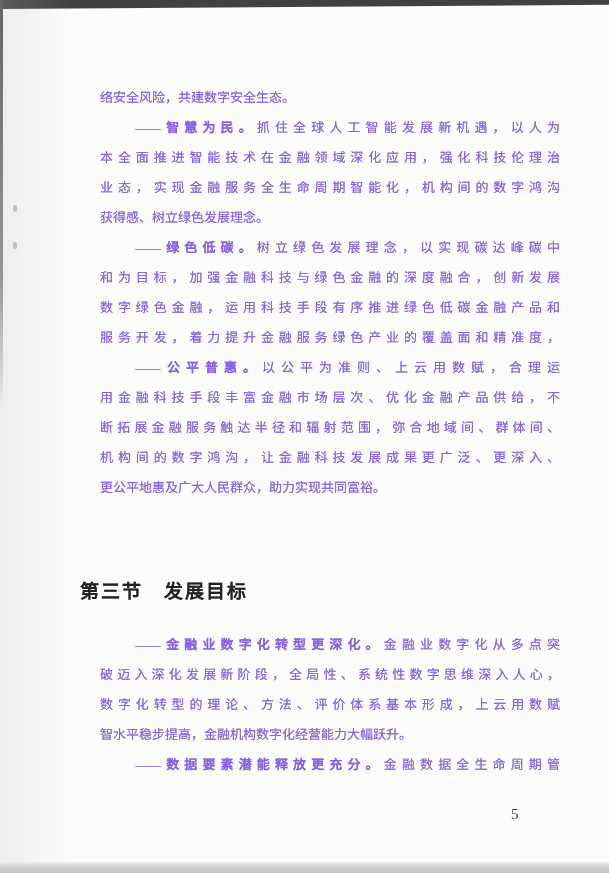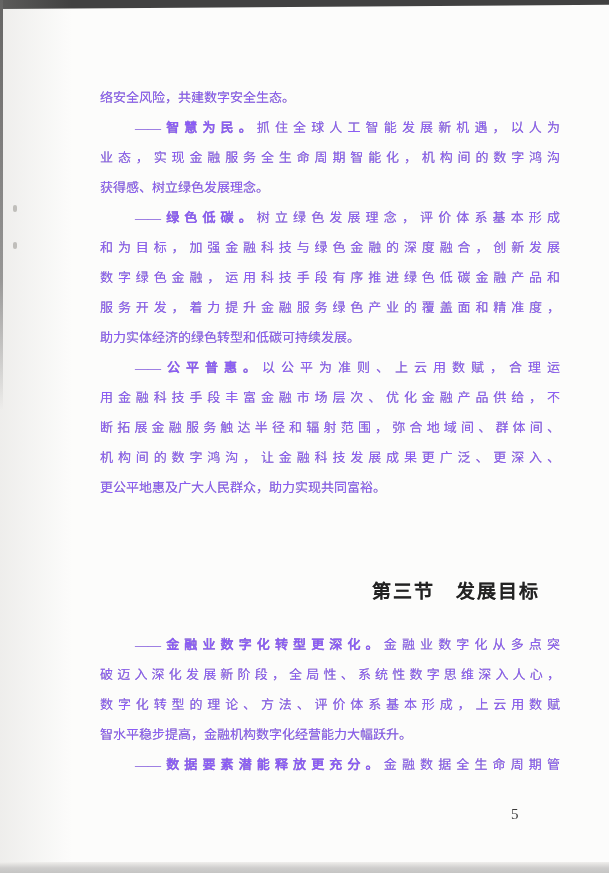--- a/index.html
+++ b/index.html
@@ -57,21 +57,21 @@
     white-space: normal;
     text-align: justify;
     text-align-last: justify;
   }
   .line.indent { padding-left: 35px; }
   .emph { font-weight: 700; }
 
   .heading {
     position: absolute; top: 576px; left: 80px; width: 460px;
     margin: 0; height: 32px; line-height: 32px;
-    text-align: right;
+    text-align: left;
     font-size: 19px; font-weight: 700;
     letter-spacing: 2px;
     color: #222;
     text-shadow: 0 0 0.5px rgba(34,34,34,0.5);
   }
   .pagenum {
     position: absolute; top: 806px; left: 511px;
     font-size: 15px; color: #3c3c3c;
   }
 </style>
@@ -81,27 +81,27 @@
 <div class="scan">
   <div class="top-bar"></div>
   <div class="left-strip"></div>
   <div class="left-shade"></div>
   <div class="speck s1"></div>
   <div class="speck s2"></div>
 
   <div class="textblock tb1" id="tb1">
       <div class="line"><span>络安全风险，共建数字安全生态。</span></div>
       <div class="line indent fill"><span>——</span><span class="emph">智慧为民。</span><span>抓住全球人工智能发展新机遇，以人为</span></div>
+      <div class="line fill"><span>本全面推进智能技术在金融领域深化应用，强化科技伦理治</span></div>
       <div class="line fill"><span>业态，实现金融服务全生命周期智能化，机构间的数字鸿沟</span></div>
       <div class="line"><span>获得感、树立绿色发展理念。</span></div>
-      <div class="line indent fill"><span>——</span><span class="emph">绿色低碳。</span><span>树立绿色发展理念，评价体系基本形成</span></div>
+      <div class="line indent fill"><span>——</span><span class="emph">绿色低碳。</span><span>树立绿色发展理念，以实现碳达峰碳中</span></div>
       <div class="line fill"><span>和为目标，加强金融科技与绿色金融的深度融合，创新发展</span></div>
       <div class="line fill"><span>数字绿色金融，运用科技手段有序推进绿色低碳金融产品和</span></div>
       <div class="line fill"><span>服务开发，着力提升金融服务绿色产业的覆盖面和精准度，</span></div>
-      <div class="line"><span>助力实体经济的绿色转型和低碳可持续发展。</span></div>
       <div class="line indent fill"><span>——</span><span class="emph">公平普惠。</span><span>以公平为准则、上云用数赋，合理运</span></div>
       <div class="line fill"><span>用金融科技手段丰富金融市场层次、优化金融产品供给，不</span></div>
       <div class="line fill"><span>断拓展金融服务触达半径和辐射范围，弥合地域间、群体间、</span></div>
       <div class="line fill"><span>机构间的数字鸿沟，让金融科技发展成果更广泛、更深入、</span></div>
       <div class="line"><span>更公平地惠及广大人民群众，助力实现共同富裕。</span></div>
     </div>
 
   <h2 class="heading">第三节　发展目标</h2>
 
   <div class="textblock tb2" id="tb2">

